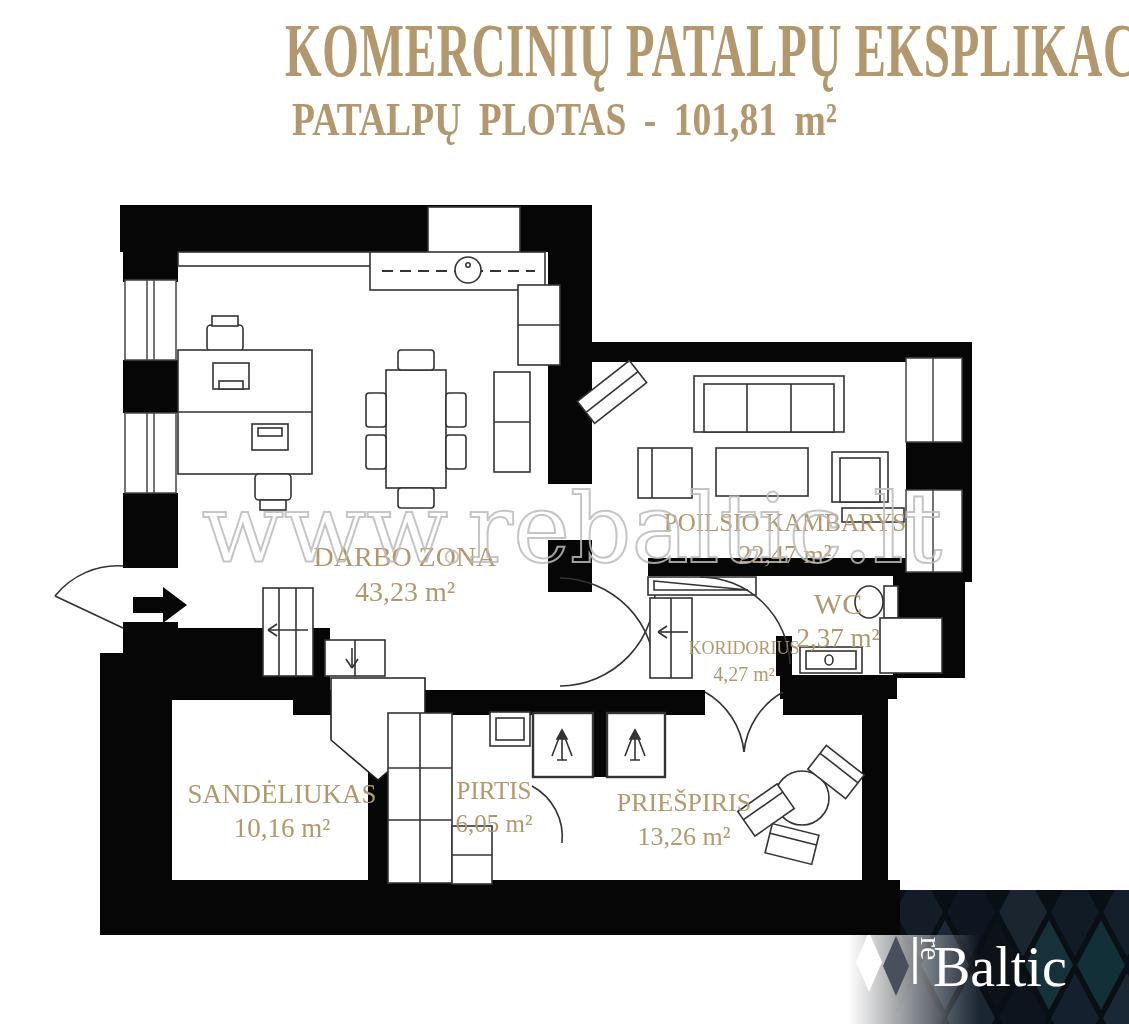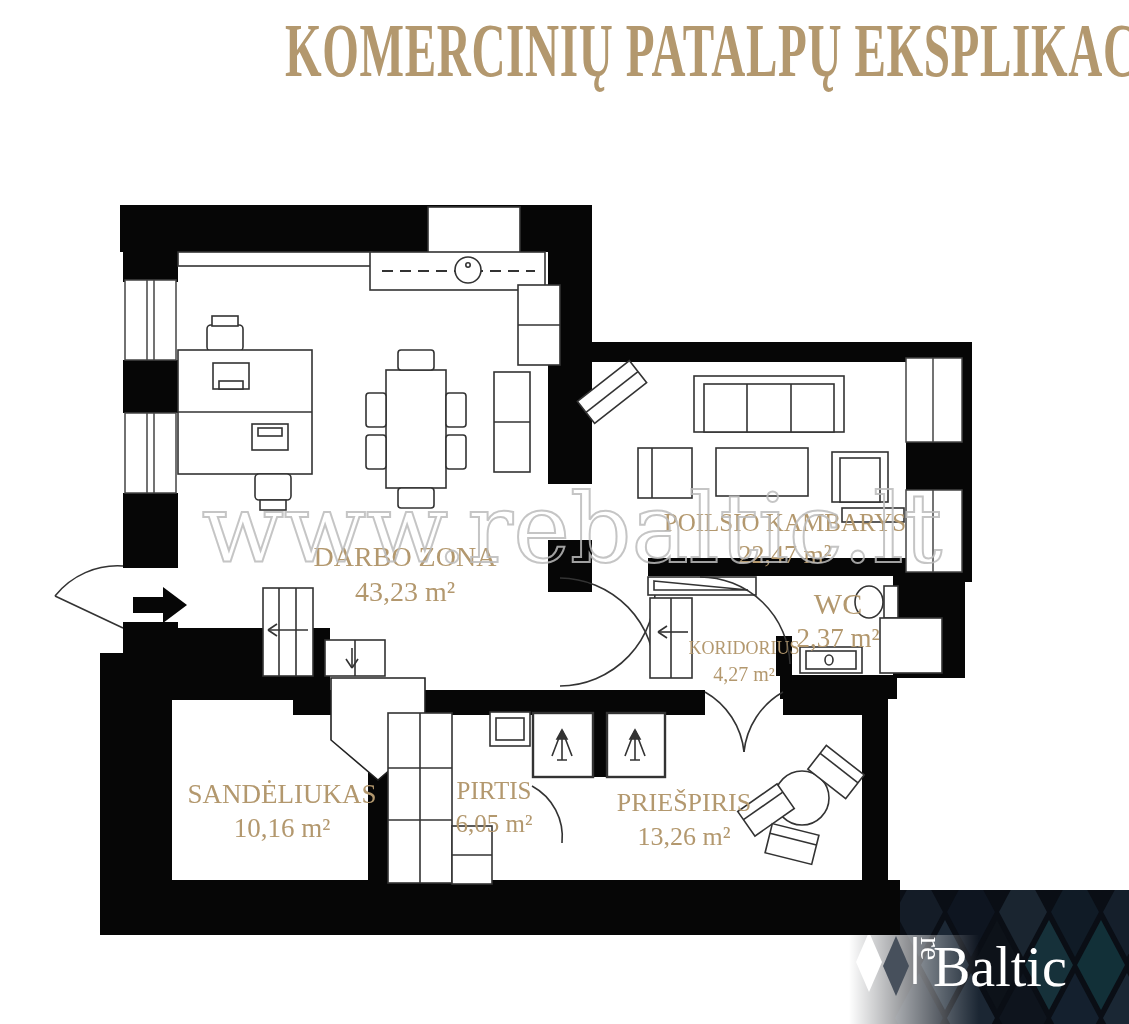--- a/index.html
+++ b/index.html
@@ -16,20 +16,21 @@
   .roomName,.roomArea{fill:#b3986e;}
   .wm{fill:none;stroke:#bcbcbc;stroke-width:2px;opacity:.85;font-family:"DejaVu Serif",serif;}
 </style>
 </head>
 <body>
 
 <div class="page">
 
   <div class="titles">
     <div><span class="t1" style="color:#b3986e" name="title-line-1">KOMERCINIŲ PATALPŲ EKSPLIKACIJA</span></div>
+    <div><span class="t2" style="color:#b3986e">PATALPŲ PLOTAS - 101,81 m²</span></div>
   </div>
 
   <svg class="plan" width="1129" height="1024" viewBox="0 0 1129 1024">
 
     <g fill="#060606">
       <rect x="120" y="205" width="472" height="47"></rect>
       <rect x="123" y="205" width="55" height="77"></rect>
       <rect x="123" y="360" width="55" height="53"></rect>
       <rect x="123" y="493" width="55" height="75"></rect>
       <rect x="123" y="622" width="55" height="35"></rect>

